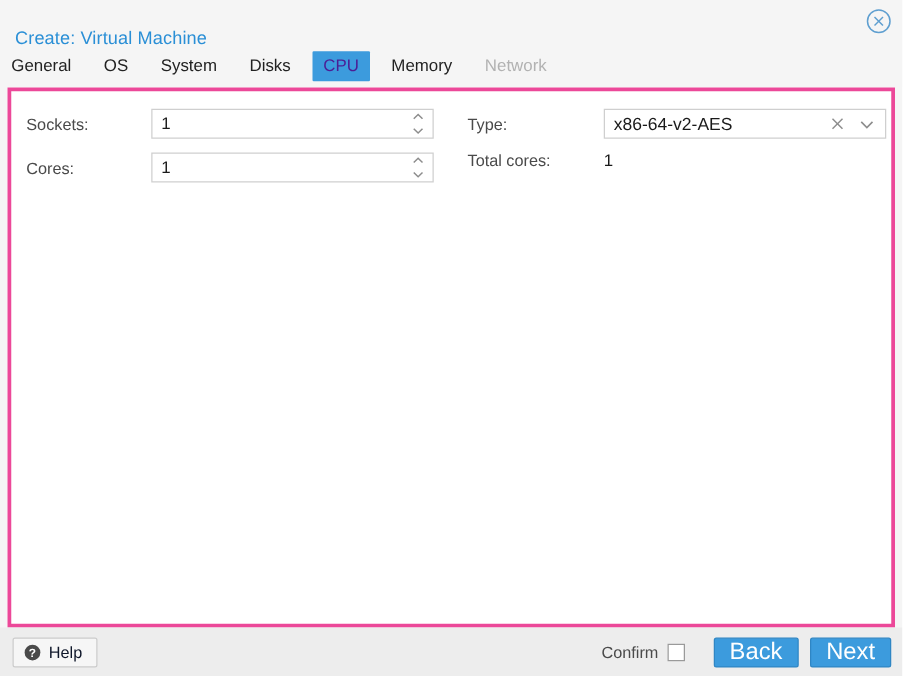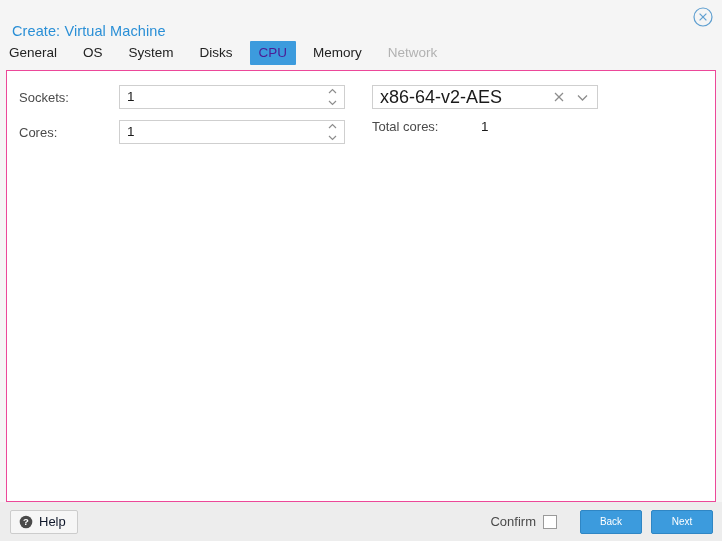--- a/index.html
+++ b/index.html
@@ -80,21 +80,21 @@
 
   
   .content {
     position: absolute;
     left: 6px;
     top: 70px;
     width: 710px;
     height: 432px;
     box-sizing: border-box;
     background: #ffffff;
-    border: 1px solid #ec4899;
+    border: 3px solid #ec4899;
   }
 
   .form-grid {
     position: absolute;
     left: 0;
     top: 0;
     width: 100%;
   }
 
   .field-row {
@@ -146,21 +146,21 @@
     height: 24px;
     box-sizing: border-box;
     border: 1px solid #cfcfcf;
     background: #ffffff;
   }
   .combo-value {
     position: absolute;
     left: 7px;
     top: 0;
     line-height: 22px;
-    font-size: 18px;
+    font-size: 14px;
     color: #1a1a1a;
     white-space: nowrap;
   }
   .combo-clear {
     position: absolute;
     right: 31px;
     top: 4px;
     width: 14px;
     height: 14px;
     cursor: pointer;
@@ -240,21 +240,21 @@
   }
   .btn-primary {
     height: 24px;
     box-sizing: border-box;
     min-width: 62px;
     padding: 0 12px;
     background: #3c9bdd;
     border: 1px solid #2f86c4;
     border-radius: 2px;
     color: #ffffff;
-    font-size: 10px;
+    font-size: 19px;
     font-family: "Liberation Sans", sans-serif;
     line-height: 22px;
     text-align: center;
     cursor: pointer;
     margin-left: 9px;
   }
 </style>
 </head>
 <body>
 
@@ -309,20 +309,21 @@
                 <polyline points="2,5 5.5,1.6 9,5" fill="none" stroke="#8d8d8d" stroke-width="1.2"></polyline>
               </svg>
             <svg width="11" height="7" viewBox="0 0 11 7">
                 <polyline points="2,2 5.5,5.4 9,2" fill="none" stroke="#8d8d8d" stroke-width="1.2"></polyline>
               </svg>
           </span>
         </div>
       </div>
 
       <div class="field-row" style="left:365px; top:14px;">
+        <div class="field-label" style="width:109px;">Type:</div>
         <div class="combo">
           <span class="combo-value">x86-64-v2-AES</span>
           <span class="combo-clear">
             <svg width="14" height="14" viewBox="0 0 14 14">
               <line x1="3" y1="3" x2="11" y2="11" stroke="#8d8d8d" stroke-width="1.2"></line>
               <line x1="11" y1="3" x2="3" y2="11" stroke="#8d8d8d" stroke-width="1.2"></line>
             </svg>
           </span>
           <span class="combo-arrow">
             <svg width="13" height="9" viewBox="0 0 13 9">

